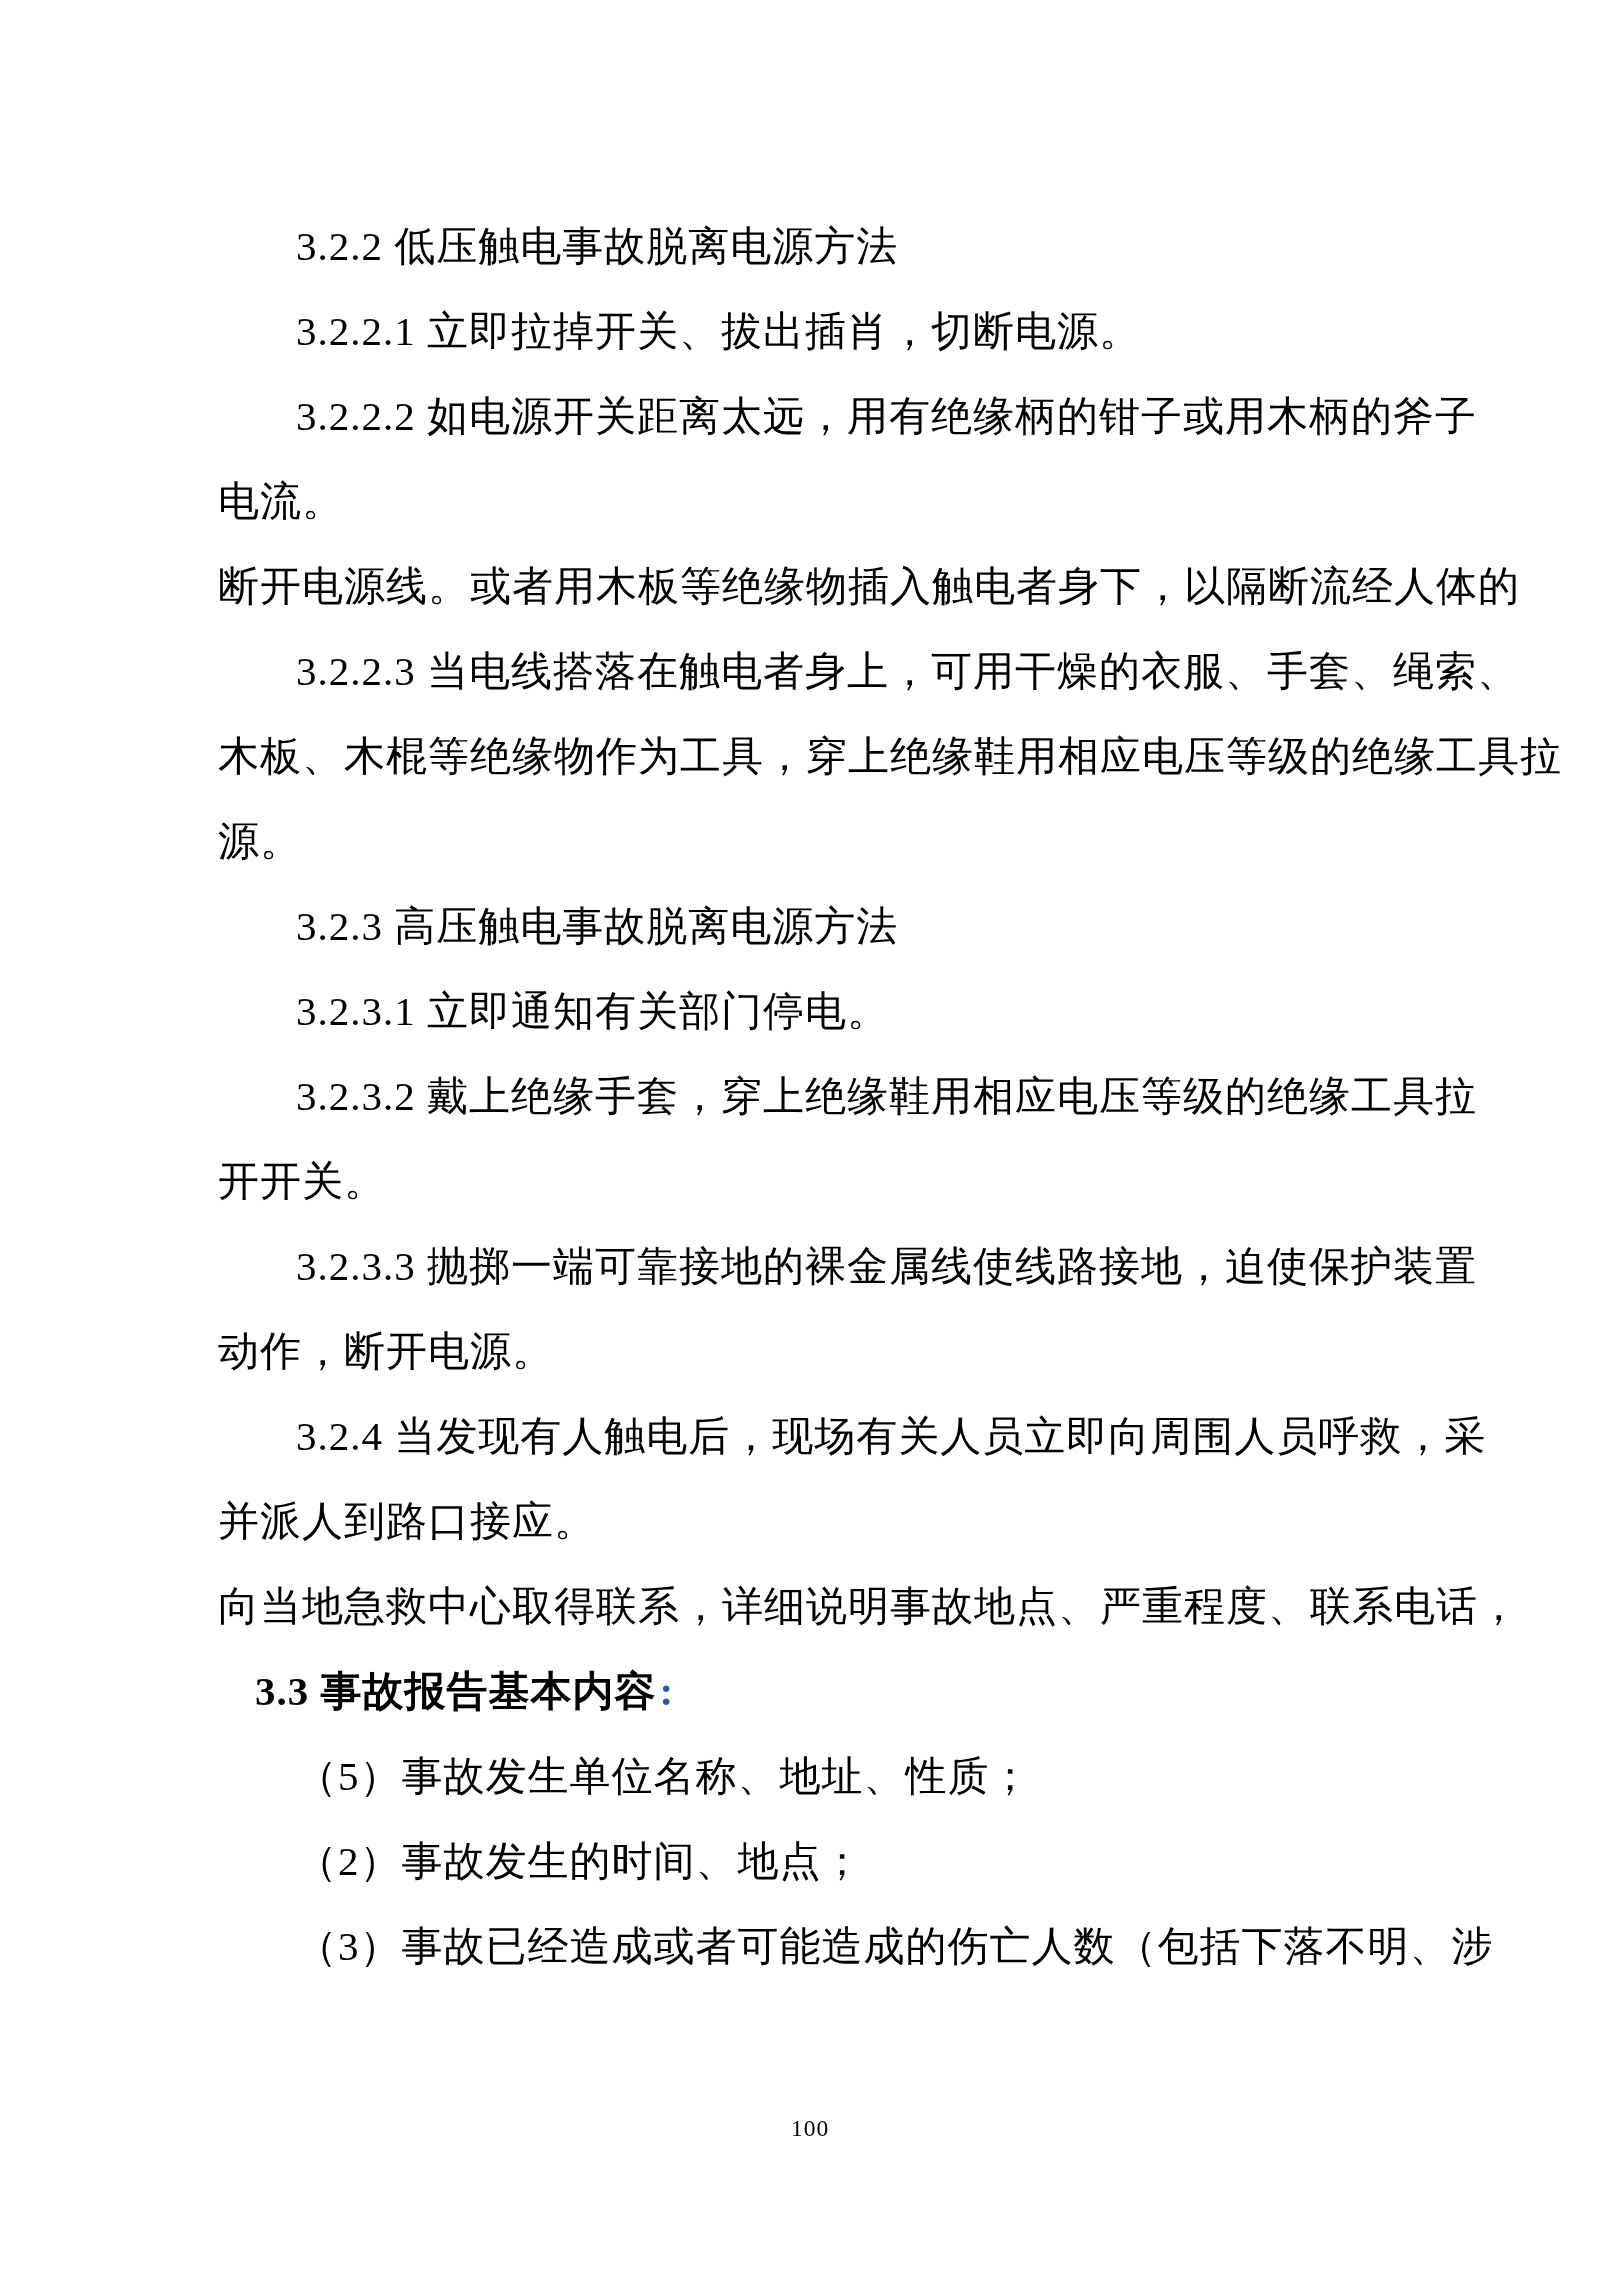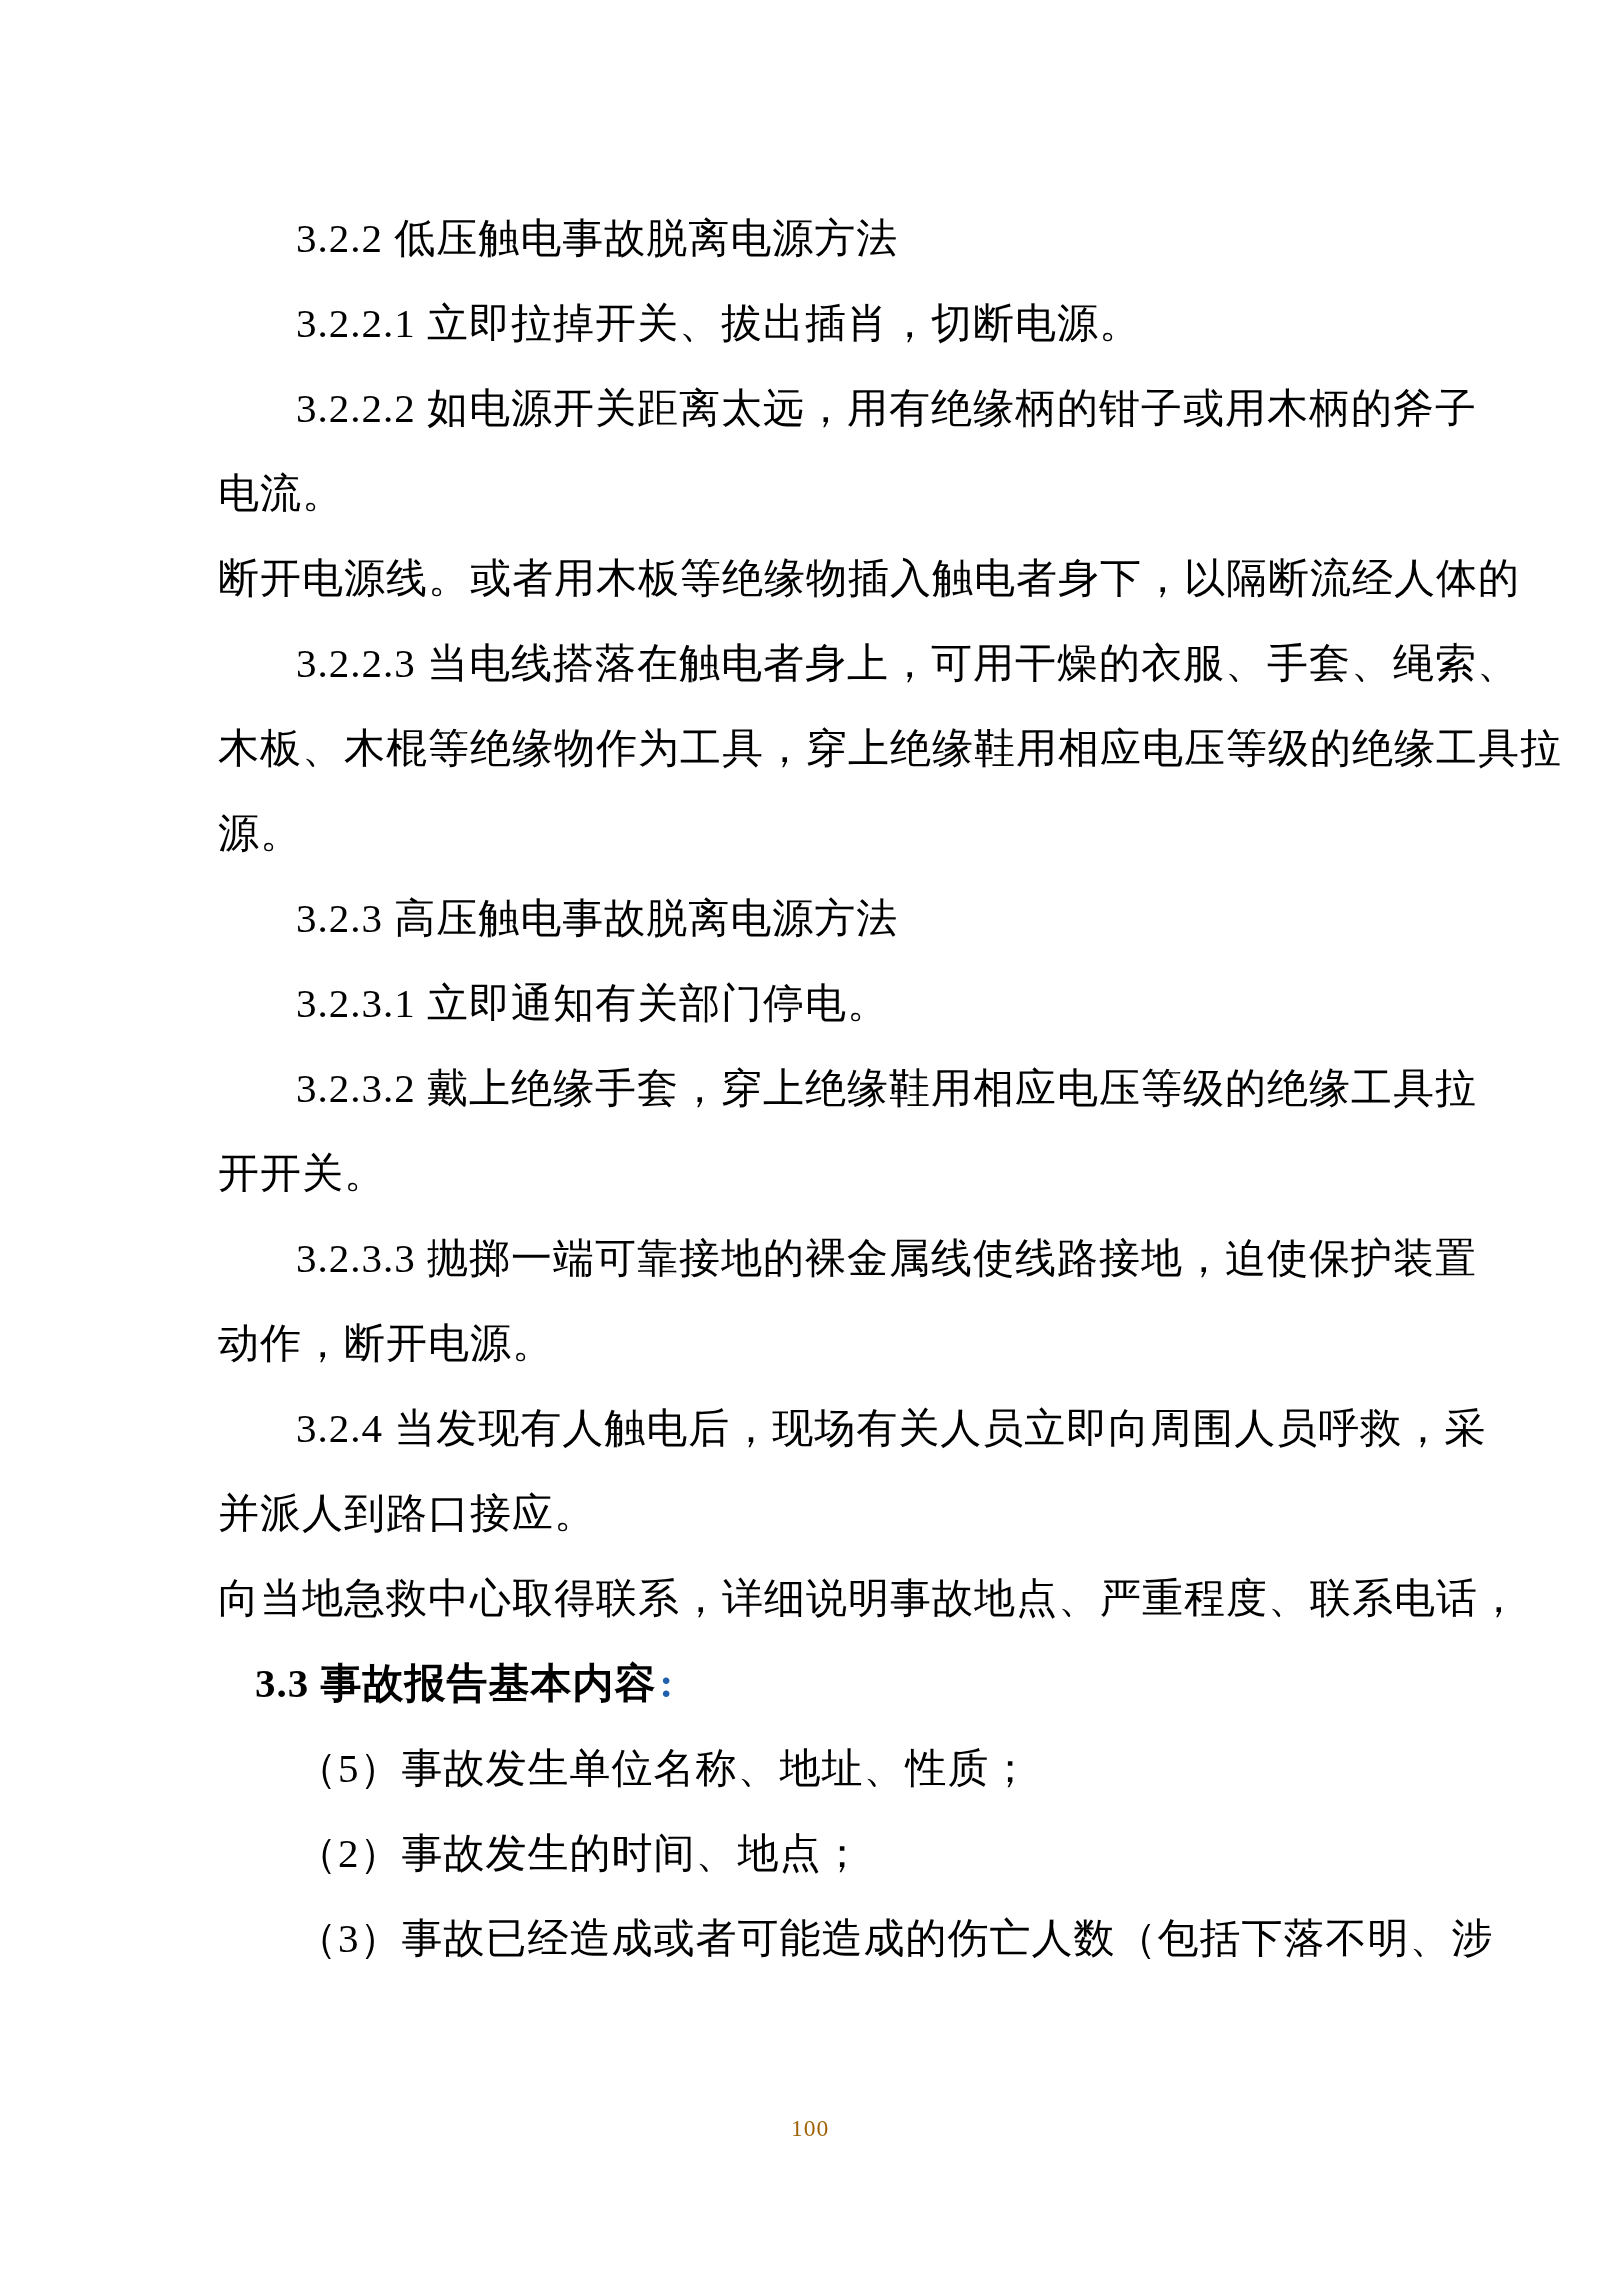--- a/index.html
+++ b/index.html
@@ -16,21 +16,21 @@
     overflow: hidden;
   }
   .page {
     position: absolute;
     inset: 0;
     background: #ffffff;
   }
   .content {
     position: absolute;
     left: 218px;
-    top: 196px;
+    top: 204px;
     width: 1264px;
   }
   .line {
     height: 85px;
     line-height: 85px;
     font-size: 41px;
     letter-spacing: 1px;
     white-space: nowrap;
   }
   .indent-2 { padding-left: 78px; }
@@ -43,21 +43,21 @@
   .footer {
     position: absolute;
     left: 0;
     top: 2115px;
     width: 100%;
     text-align: center;
   }
   .page-num {
     font-size: 23.5px;
     letter-spacing: 1px;
-    color: #a16207;
+    color: #000000;
   }
 </style>
 </head>
 <body>
 
 <div class="page">
   <div class="content" id="content">
       <div class="line indent-2"><span>3.2.2 低压触电事故脱离电源方法</span></div>
       <div class="line indent-2"><span>3.2.2.1 立即拉掉开关、拔出插肖，切断电源。</span></div>
       <div class="line indent-2"><span>3.2.2.2 如电源开关距离太远，用有绝缘柄的钳子或用木柄的斧子</span></div>

